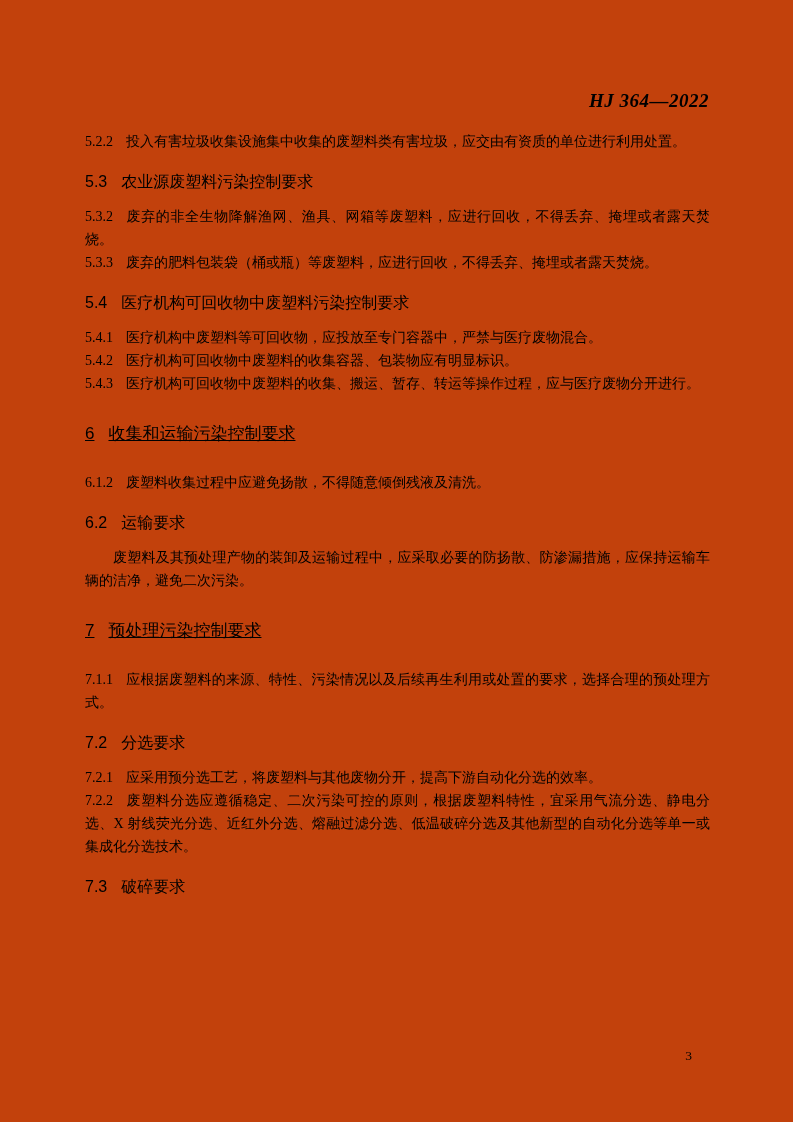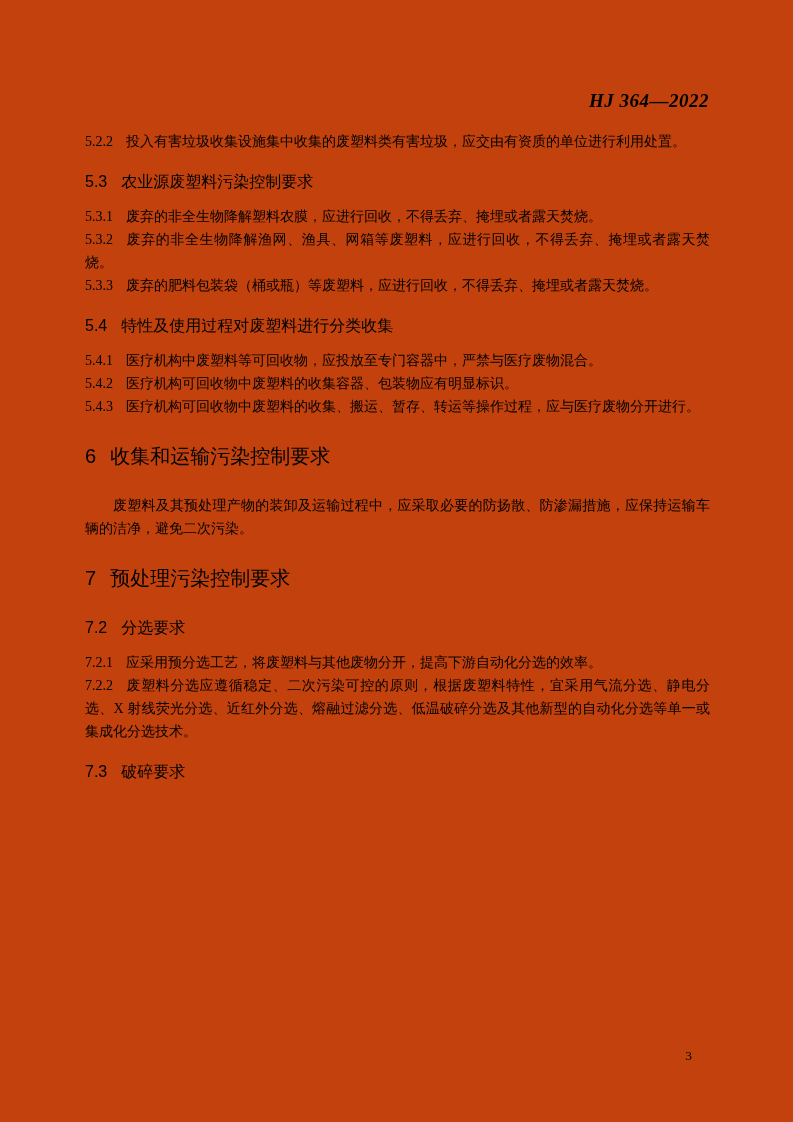--- a/index.html
+++ b/index.html
@@ -48,22 +48,23 @@
     padding-right: 13px;
     white-space: nowrap;
   }
   .para {
     text-indent: 2em;
     margin: 0 0 1px 0;
   }
   .h1 {
     font-family: "Liberation Sans", "DejaVu Sans", sans-serif;
     font-weight: bold;
-    font-size: 20px;
+    font-size: 17px;
     margin: 27px 0 26px 0 !important;
+    text-decoration: underline;
   }
   .h2 {
     font-family: "Liberation Sans", "DejaVu Sans", sans-serif;
     font-weight: bold;
     font-size: 16px;
     margin: 17px 0 12px 0 !important;
   }
   .h1 .num, .h2 .num {
     padding-right: 14px;
   }
@@ -77,30 +78,32 @@
 </style>
 </head>
 <body>
 
 <div class="page">
   <div class="doc-header">HJ 364—2022</div>
 
   <div class="doc-body">
       <p class="clause"><span class="num">5.2.2</span><span class="txt">投入有害垃圾收集设施集中收集的废塑料类有害垃圾，应交由有资质的单位进行利用处置。</span></p>
       <h3 class="h2"><span class="num">5.3</span><span class="txt">农业源废塑料污染控制要求</span></h3>
-      <p class="clause"><span class="num">5.3.1</span><span class="txt">废弃的非全生物降解塑料农膜，应进行回收，不得丢弃、掩埋或者露天焚烧。</span></p>
       <p class="clause"><span class="num">5.3.2</span><span class="txt">废弃的非全生物降解渔网、渔具、网箱等废塑料，应进行回收，不得丢弃、掩埋或者露天焚烧。</span></p>
       <p class="clause"><span class="num">5.3.3</span><span class="txt">废弃的肥料包装袋（桶或瓶）等废塑料，应进行回收，不得丢弃、掩埋或者露天焚烧。</span></p>
-      <h3 class="h2"><span class="num">5.4</span><span class="txt">特性及使用过程对废塑料进行分类收集</span></h3>
+      <h3 class="h2"><span class="num">5.4</span><span class="txt">医疗机构可回收物中废塑料污染控制要求</span></h3>
       <p class="clause"><span class="num">5.4.1</span><span class="txt">医疗机构中废塑料等可回收物，应投放至专门容器中，严禁与医疗废物混合。</span></p>
       <p class="clause"><span class="num">5.4.2</span><span class="txt">医疗机构可回收物中废塑料的收集容器、包装物应有明显标识。</span></p>
       <p class="clause"><span class="num">5.4.3</span><span class="txt">医疗机构可回收物中废塑料的收集、搬运、暂存、转运等操作过程，应与医疗废物分开进行。</span></p>
       <h2 class="h1"><span class="num">6</span><span class="txt">收集和运输污染控制要求</span></h2>
+      <p class="clause"><span class="num">6.1.2</span><span class="txt">废塑料收集过程中应避免扬散，不得随意倾倒残液及清洗。</span></p>
+      <h3 class="h2"><span class="num">6.2</span><span class="txt">运输要求</span></h3>
       <p class="para"><span class="txt">废塑料及其预处理产物的装卸及运输过程中，应采取必要的防扬散、防渗漏措施，应保持运输车辆的洁净，避免二次污染。</span></p>
       <h2 class="h1"><span class="num">7</span><span class="txt">预处理污染控制要求</span></h2>
+      <p class="clause"><span class="num">7.1.1</span><span class="txt">应根据废塑料的来源、特性、污染情况以及后续再生利用或处置的要求，选择合理的预处理方式。</span></p>
       <h3 class="h2"><span class="num">7.2</span><span class="txt">分选要求</span></h3>
       <p class="clause"><span class="num">7.2.1</span><span class="txt">应采用预分选工艺，将废塑料与其他废物分开，提高下游自动化分选的效率。</span></p>
       <p class="clause"><span class="num">7.2.2</span><span class="txt">废塑料分选应遵循稳定、二次污染可控的原则，根据废塑料特性，宜采用气流分选、静电分选、X 射线荧光分选、近红外分选、熔融过滤分选、低温破碎分选及其他新型的自动化分选等单一或集成化分选技术。</span></p>
       <h3 class="h2"><span class="num">7.3</span><span class="txt">破碎要求</span></h3>
     </div>
 
   <div class="page-number">3</div>
 </div>
 
 </body></html>

